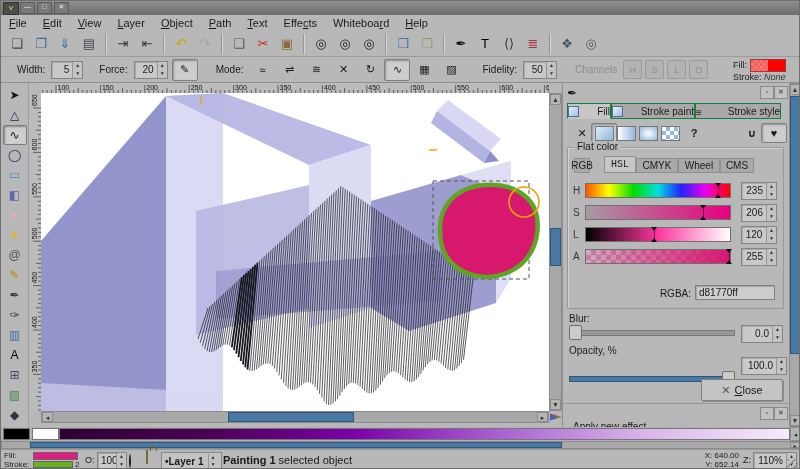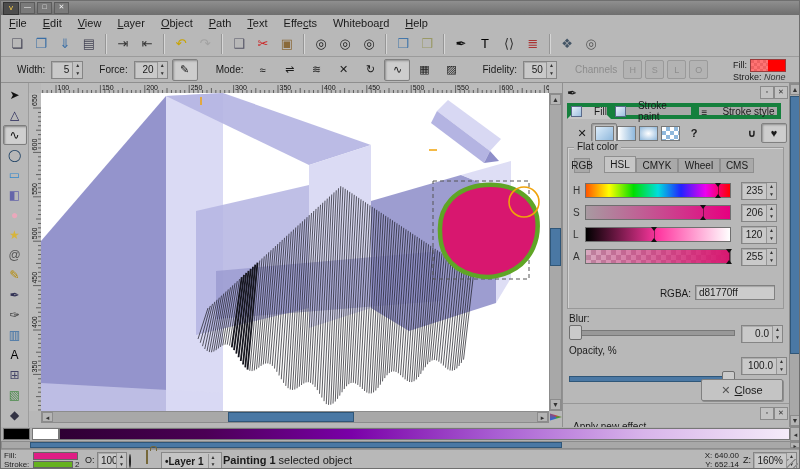--- a/index.html
+++ b/index.html
@@ -64,22 +64,22 @@
   .arrowbtn{background:#b5b5b5;border:1px solid #8c8c8c;box-sizing:border-box;font-size:7px;line-height:10px;
             text-align:center;color:#333}
   #cms-tri{width:12px;height:10px;background:conic-gradient(#d33,#3a3,#36c,#d33);
            clip-path:polygon(0 15%,100% 50%,0 85%)}
   
   #dock{left:561px;top:82px;width:227px;height:344px;background:#b8b8b8;border-left:1px solid #909090;
         overflow:hidden}
   .panel-title{font-size:11px}
   .mini-btn{width:12px;height:11px;border:1px solid #8a8a8a;background:#c2c2c2;font-size:7px;
             line-height:9px;text-align:center;color:#333}
-  .ptab{position:absolute;height:16px;border:4px solid #15803d;background:#a9a9a9;font-size:10px;
-        display:flex;align-items:center;justify-content:center;gap:12px;box-sizing:border-box}
+  .ptab{position:absolute;height:16px;border:1px solid #15803d;background:#a9a9a9;font-size:10px;
+        display:flex;align-items:center;justify-content:space-between;gap:12px;box-sizing:border-box}
   .ptab.active{background:#c6c6c6;border-bottom-color:#c6c6c6}
   .tabicon{width:9px;height:9px;display:inline-block;border:1px solid #5a6a8a;
            background:linear-gradient(135deg,#e8f0fa,#9ec0e0)}
   .fieldset{border:1px solid #989898;box-shadow:inset 1px 1px 0 #d2d2d2}
   .legend{position:absolute;top:-7px;left:6px;background:#b8b8b8;padding:0 3px;font-size:10px}
   .ctab{position:absolute;height:15px;border:1px solid #8f8f8f;background:#a9a9a9;font-size:10px;
         display:flex;align-items:center;justify-content:center;box-sizing:border-box}
   .ctab.active{background:#c6c6c6;height:17px;margin-top:-2px}
   .paint-tile{width:19px;height:15px;border:1px solid #777;box-sizing:border-box}
   .sl-row{position:absolute;left:0;width:100%;height:18px}
@@ -659,21 +659,21 @@
         </div>
         <div class="toggle" style="position: absolute; left: 118px; top: 40px; width: 20px; height: 18px; font-weight: bold;">?</div>
         <div class="toggle" style="position: absolute; left: 176px; top: 40px; width: 20px; height: 18px; font-weight: bold;">∪</div>
         <div class="toggle pressed" style="position: absolute; left: 198px; top: 40px; width: 20px; height: 18px; font-weight: bold;">♥</div>
       </div>
 
     <div class="abs fieldset" style="left:4px;top:64px;width:215px;height:160px">
       <span class="legend">Flat color</span>
       <div id="color-tabs">
           <div class="ctab" style="left: 6px; top: 10px; width: 16px;">RGB</div>
-          <div class="ctab active" style="left: 36px; top: 10px; width: 32px;">HSL</div>
+          <div class="ctab active" style="left: 36px; top: 10px; width: 32px; font-family: Liberation Mono, monospace;">HSL</div>
           <div class="ctab" style="left: 68px; top: 10px; width: 42px;">CMYK</div>
           <div class="ctab" style="left: 110px; top: 10px; width: 42px;">Wheel</div>
           <div class="ctab" style="left: 152px; top: 10px; width: 34px;">CMS</div>
         </div>
       <div id="hsl-rows">
           <div class="sl-row" style="top: 34px;">
             <span class="sl-label">H</span>
             <div class="sl-bar bar-h">
               <span class="mark" style="left: 92%;"></span>
             </div>
@@ -807,21 +807,21 @@
           <span class="sa">▼</span>
         </span>
     </span>
     <span class="abs" style="left:222px;top:4px;font-size:11px"><b>Painting 1</b><span> selected object</span></span>
     <span class="abs" style="left:660px;top:1px;width:78px;text-align:right;font-size:8px;line-height:9px">
       <span>X:</span>&nbsp;<span>640.00</span><br>
       <span>Y:</span>&nbsp;<span>652.14</span>
     </span>
     <span class="abs" style="left:742px;top:5px;font-size:9px">Z:</span>
     <span class="abs" style="left:752px;top:2px" id="spin-z"><span class="spin">
-          <span class="spin-val" style="width: 26px; text-align: right;">160%</span>
+          <span class="spin-val" style="width: 26px; text-align: right;">110%</span>
           <span class="sarr">
             <span class="sa">▲</span>
             <span class="sa">▼</span>
           </span>
         </span></span>
     <span id="grip"></span>
   </div>
 
 </div>
 

